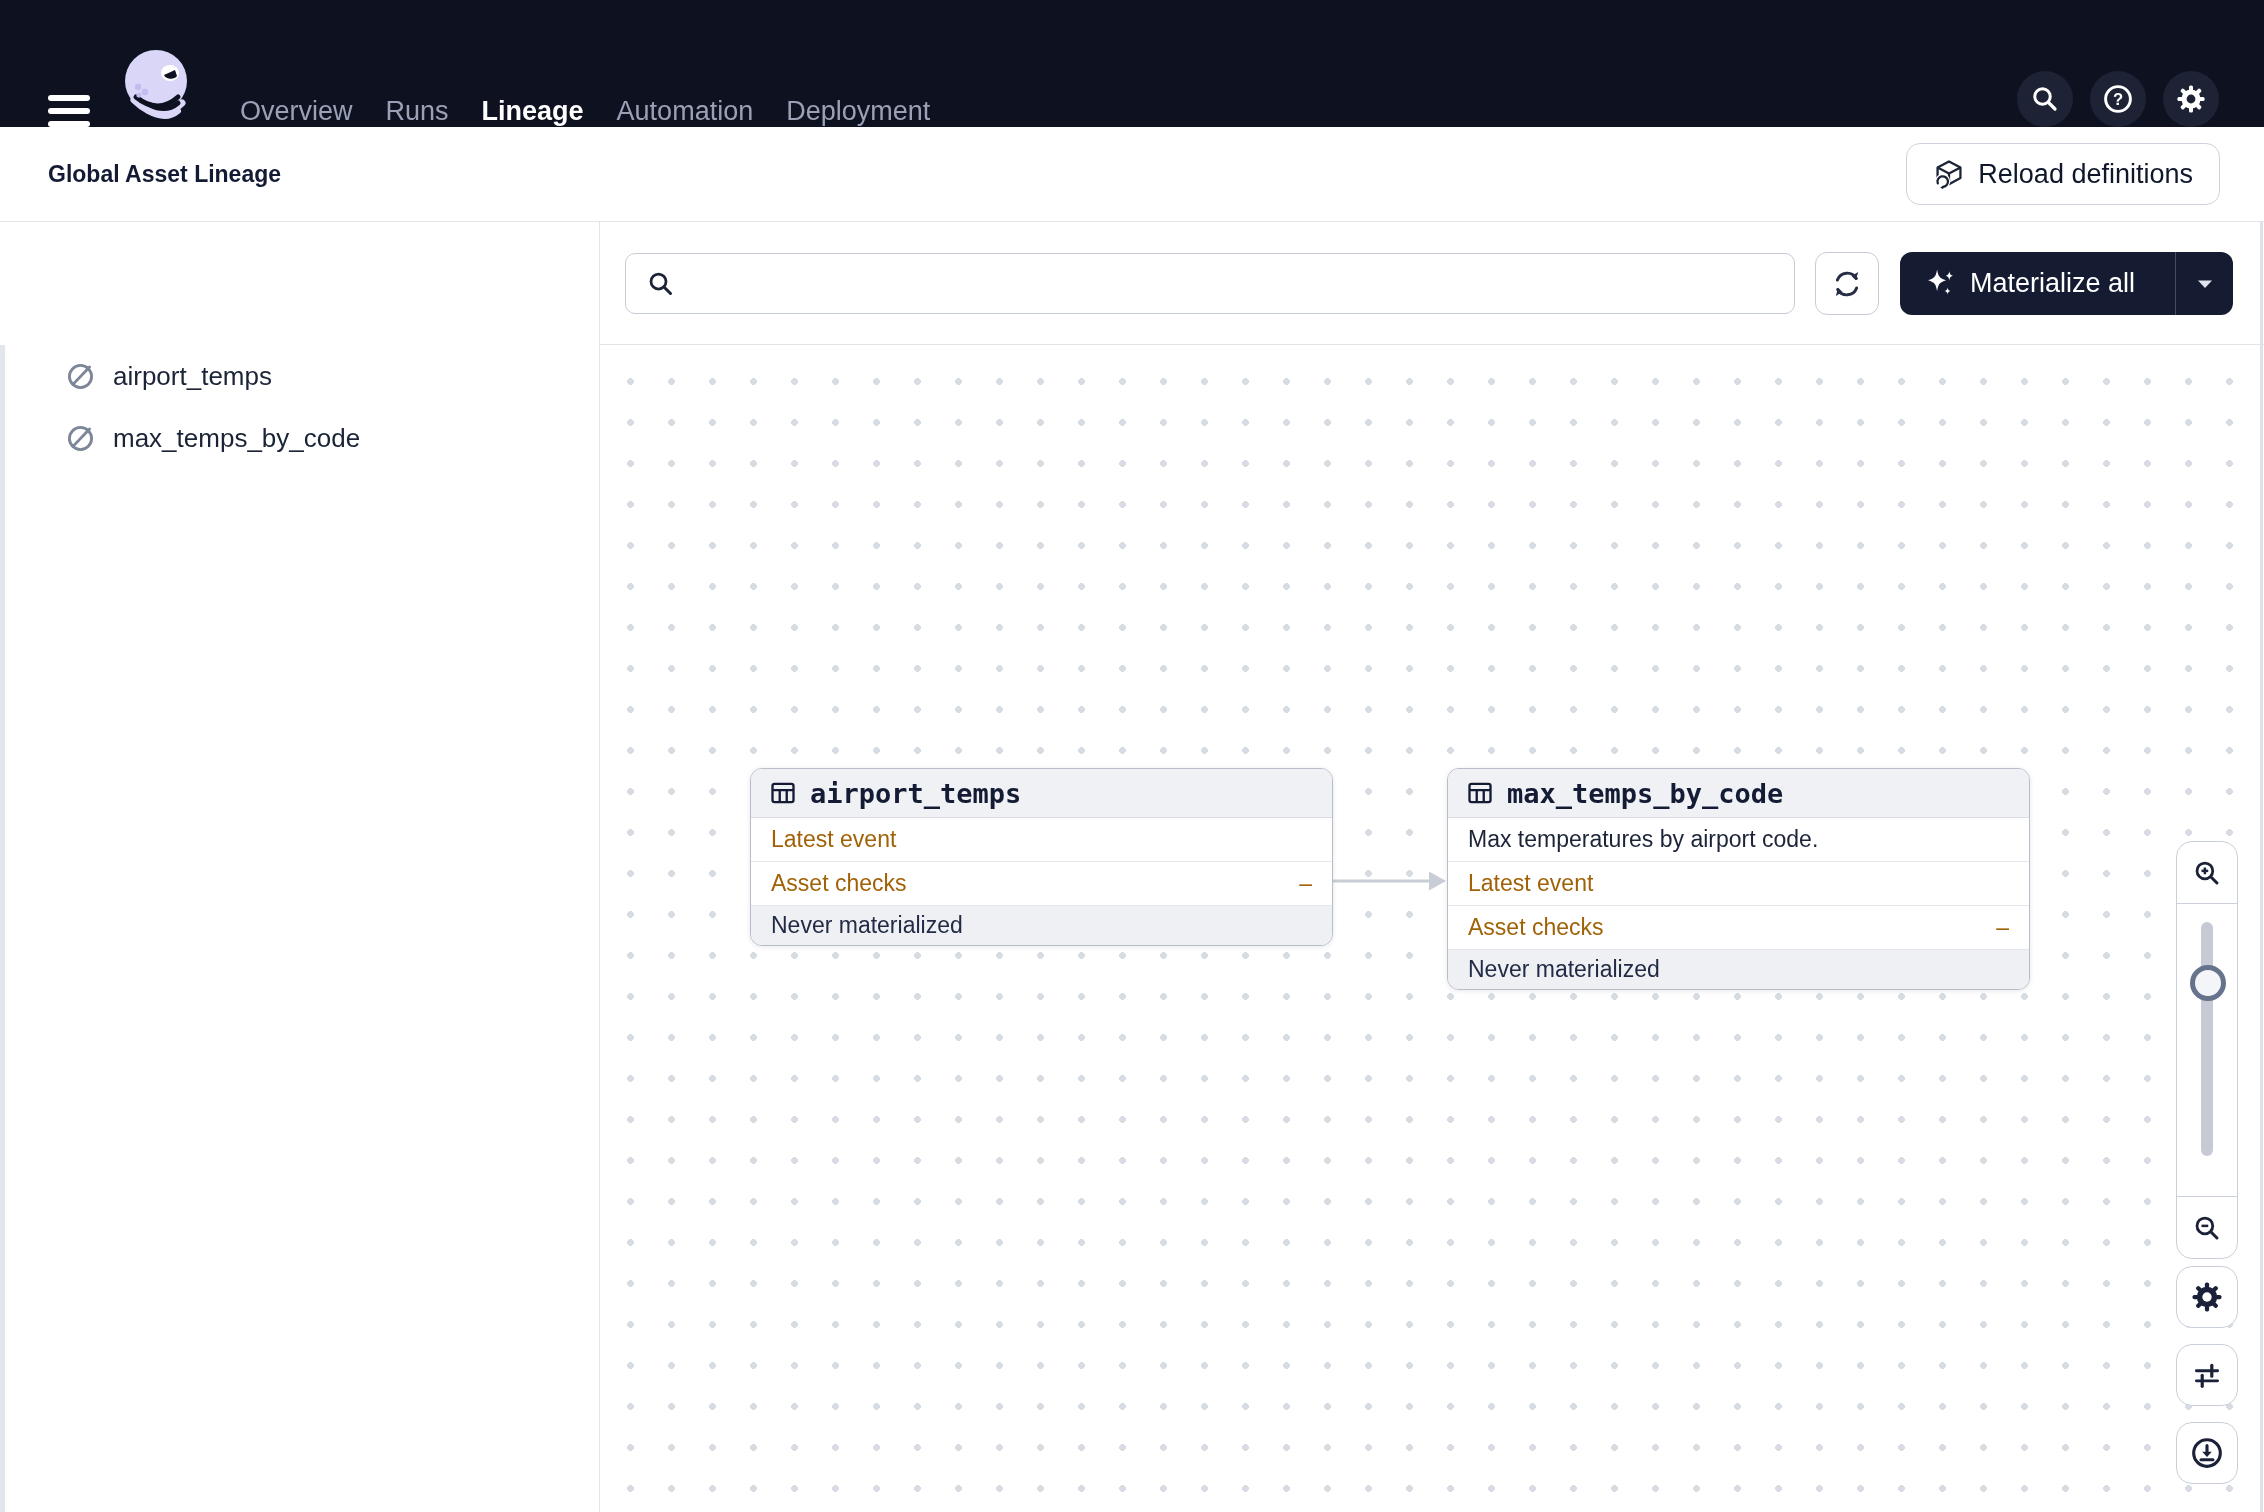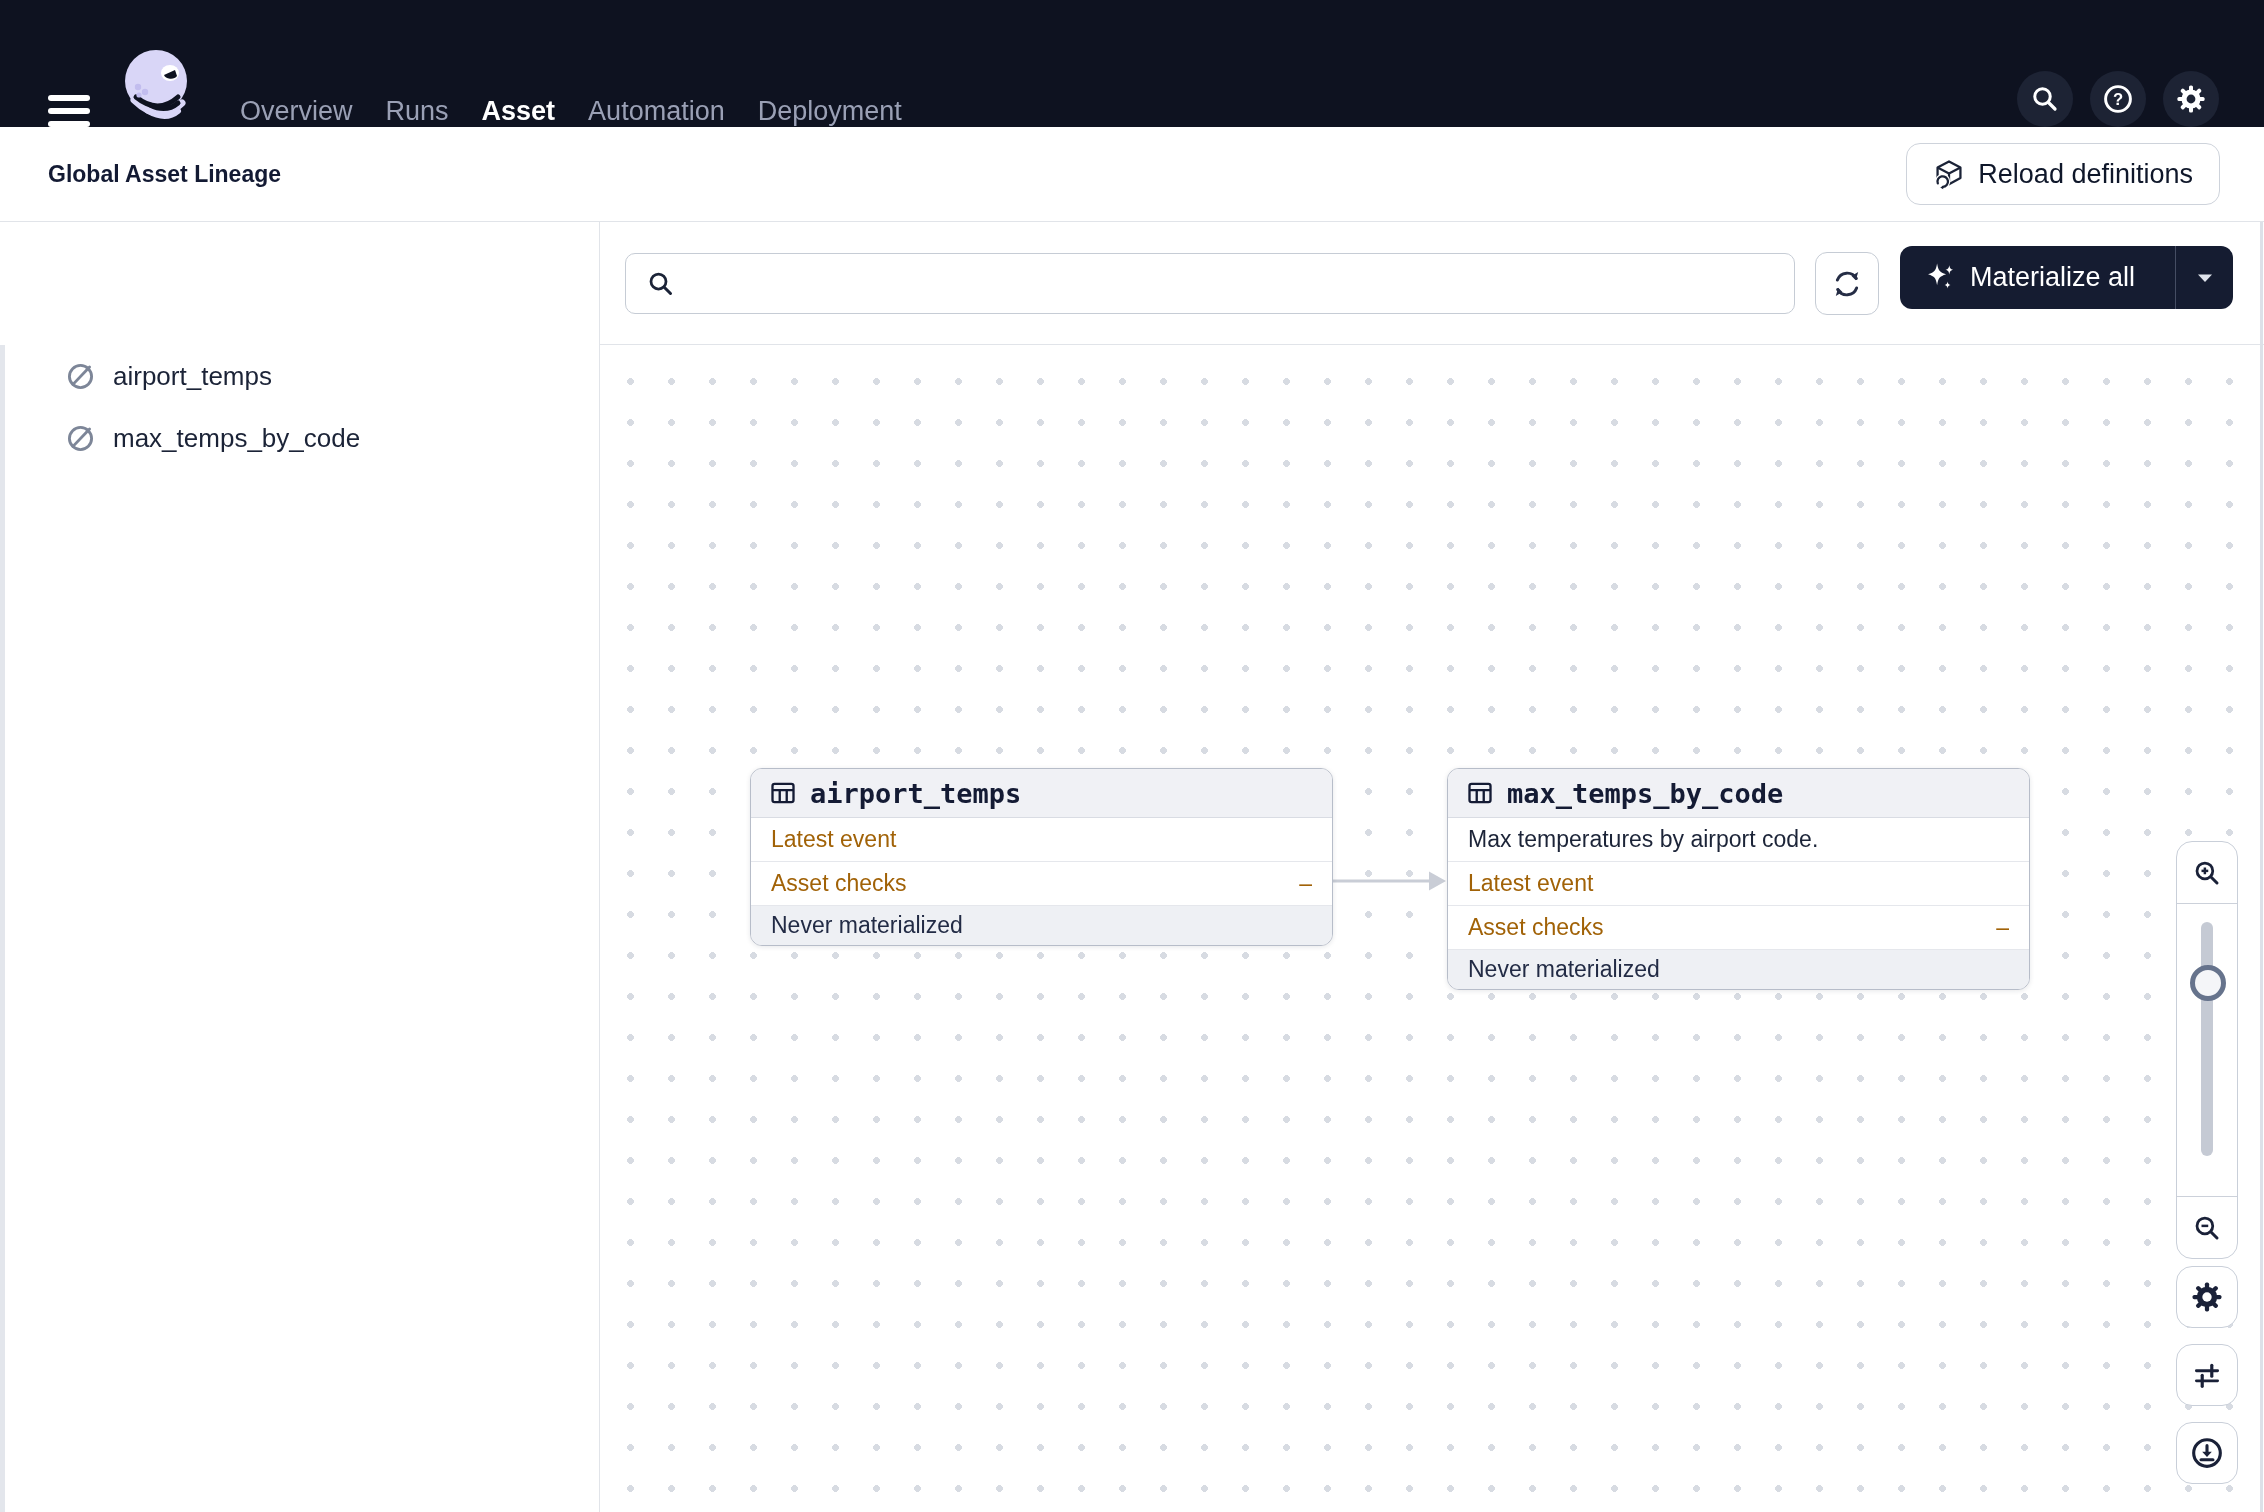--- a/index.html
+++ b/index.html
@@ -52,21 +52,21 @@
   .canvas-toolbar { position:absolute; left:600px; top:222px; width:1664px; height:123px;
     background:#ffffff; border-bottom:1px solid #e1e4e9; }
   .search-box { position:absolute; left:25px; top:31px; width:1170px; height:61px;
     border:1px solid #c6ccd5; border-radius:10px; display:flex; align-items:center; padding:0 20px; }
   .search-box input { border:none; outline:none; flex:1; margin-left:16px; font-size:27px;
     font-family:"DejaVu Sans Mono", monospace; color:#1b2337; }
   .search-box input::placeholder { color:#8a92a6; }
   .refresh-btn { position:absolute; left:1215px; top:30px; width:64px; height:63px;
     border:1px solid #c6ccd5; border-radius:12px; background:#fff; display:flex;
     align-items:center; justify-content:center; cursor:pointer; }
-  .materialize-btn { position:absolute; left:1300px; top:24px; width:333px; height:63px;
+  .materialize-btn { position:absolute; left:1300px; top:30px; width:333px; height:63px;
     background:#151c31; border-radius:12px; display:flex; align-items:center; cursor:pointer; }
   .materialize-main { display:flex; align-items:center; gap:14px; padding-left:24px; width:275px; }
   .materialize-label { font-size:27px; font-weight:500; color:#ffffff; white-space:nowrap; }
   .materialize-divider { width:1px; height:63px; background:#454d63; }
   .materialize-caret { width:57px; display:flex; align-items:center; justify-content:center; }
 
   
   .canvas { position:absolute; left:600px; top:345px; width:1664px; height:1167px;
     background-color:#ffffff;
     background-image:radial-gradient(circle, #d7dbe2 3.2px, transparent 3.5px);
@@ -125,21 +125,21 @@
       <ellipse cx="56" cy="32" rx="9" ry="8" fill="#ffffff"></ellipse>
       <path d="M50 34 a7 5 0 0 0 13 1 l-2-6 z" fill="#0e1220"></path>
       <circle cx="24" cy="46" r="3.2" fill="#c2bdee"></circle>
       <circle cx="31" cy="51" r="3.2" fill="#c2bdee"></circle>
       <circle cx="25" cy="54" r="2.6" fill="#c2bdee"></circle>
     </svg>
   </div>
   <div class="nav-links">
     <span class="nav-link">Overview</span>
     <span class="nav-link">Runs</span>
-    <span class="nav-link active">Asset</span>
+    <span class="nav-link active">Lineage</span>
     <span class="nav-link">Automation</span>
     <span class="nav-link">Deployment</span>
   </div>
   <div class="nav-spacer"></div>
   <div class="nav-iconbtn">
     <svg width="30" height="30" viewBox="0 0 24 24">
       <circle cx="10" cy="10" r="6.2" stroke="#ffffff" stroke-width="2.4" fill="none"></circle>
       <line x1="14.8" y1="14.8" x2="20" y2="20" stroke="#ffffff" stroke-width="2.6" stroke-linecap="round"></line>
     </svg>
   </div>

